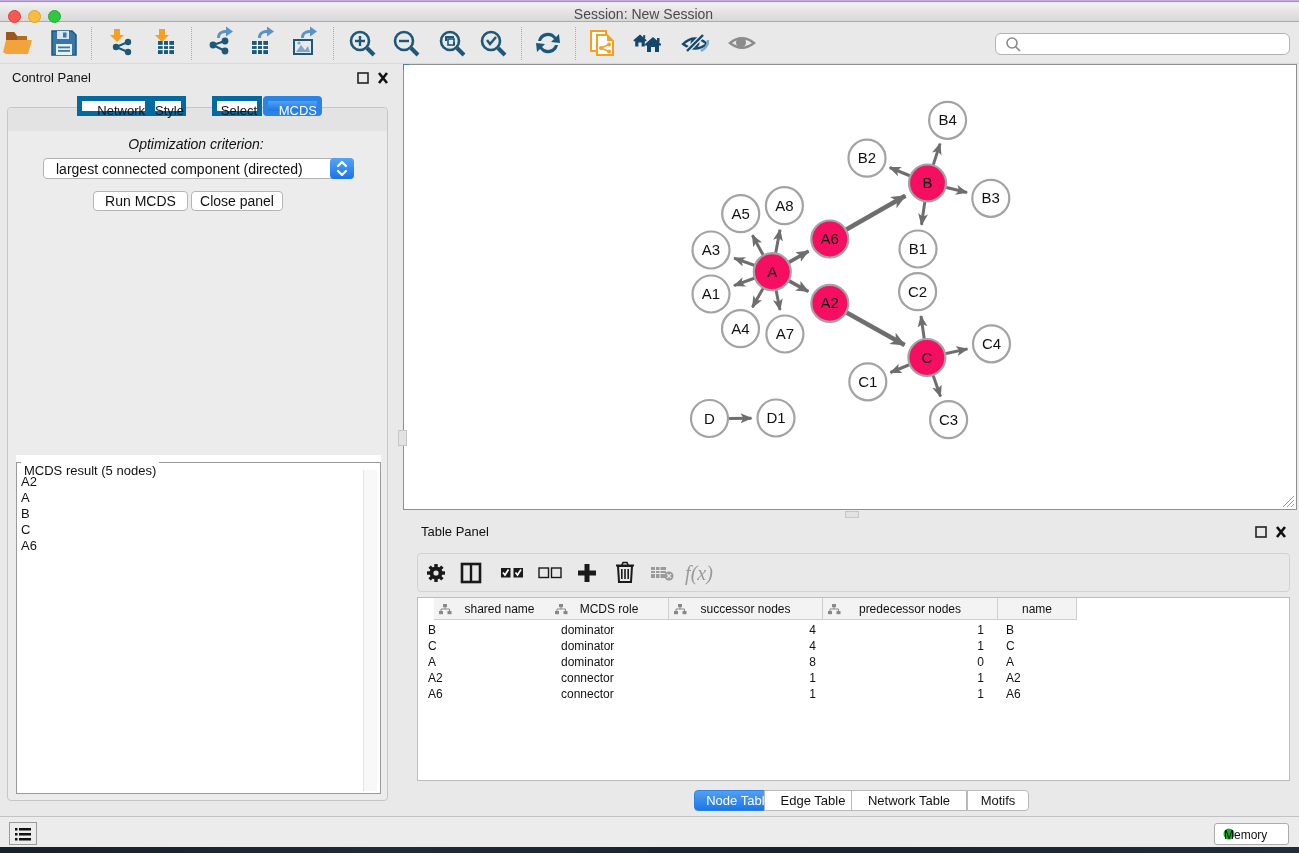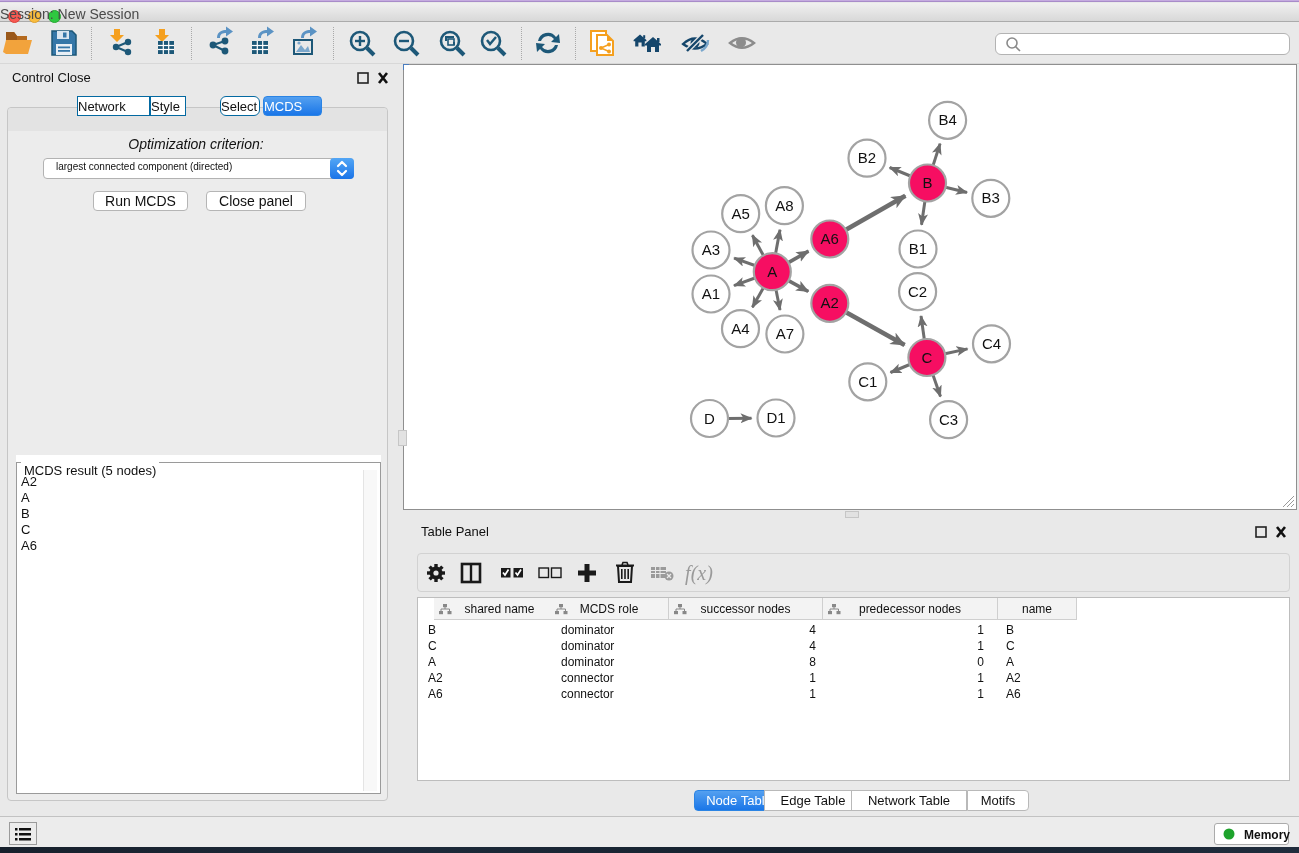--- a/index.html
+++ b/index.html
@@ -2,36 +2,36 @@
 <html><head>
 <meta charset="utf-8">
 <style>
 * { margin:0; padding:0; box-sizing:border-box; }
 html,body { width:1299px; height:853px; overflow:hidden; }
 body { font-family:"Liberation Sans", sans-serif; background:#e9e9e9; position:relative; }
 .abs { position:absolute; }
 
 #topstrip { left:0; top:0; width:1299px; height:2px; background:#c5abe0; border-bottom:1px solid #a88cc9; }
 #titlebar { left:0; top:3px; width:1299px; height:19px; background:linear-gradient(#f0f0f0,#d8d8d8); border-bottom:1px solid #ababab; }
-#titlebar .title { position:absolute; left:0; right:12px; top:3px; text-align:left; font-size:14px; color:#4a4a4a; }
+#titlebar .title { position:absolute; left:0; right:12px; top:3px; text-align:center; font-size:14px; color:#4a4a4a; }
 .light { position:absolute; top:7px; width:13px; height:13px; border-radius:50%; }
 #titlebar .r { left:8px;  background:#f75952; border:1px solid #dd3e36; }
 #titlebar .y { left:28px; background:#f9bd3e; border:1px solid #dfa02c; }
 #titlebar .g { left:48px; background:#2fc840; border:1px solid #24a82f; }
 #toolbar { left:0; top:23px; width:1299px; height:41px; background:#e9e9e9; border-bottom:1px solid #d8d8d8; }
 .tsep { position:absolute; top:4px; height:33px; width:0; border-left:1px dotted #a9a9a9; }
 #searchbox { position:absolute; left:995px; top:10px; width:295px; height:22px; background:#fff; border:1px solid #b3b3b3; border-radius:6px; }
 
 #cp-title { left:12px; top:70px; font-size:13px; color:#111; }
 #cp-box { left:7px; top:107px; width:381px; height:694px; background:#ececec; border:1px solid #c6c6c6; border-radius:4px; }
-.tab { position:absolute; top:96px; height:20px; background:#fff; border:1px solid #0369a1; font-size:13px; color:#111; text-align:left; line-height:19px; }
+.tab { position:absolute; top:96px; height:20px; background:#fff; border:5px solid #0369a1; font-size:13px; color:#111; text-align:right; line-height:19px; }
 .tabsel { background:linear-gradient(#54a0f0,#1a76e8); color:#fff; border-color:#2b84e4; border-radius:4px; }
 #opt-label { left:0px; top:136px; width:392px; text-align:center; font-size:14px; color:#111;font-style:italic; }
 #dropdown { left:43px; top:158px; width:311px; height:21px; background:#fff; border:1px solid #b2b2b2; border-radius:4px; }
-#dropdown .txt { position:absolute; left:12px; top:2px; font-size:10px; color:#111; }
+#dropdown .txt { position:absolute; left:12px; top:2px; font-size:14px; color:#111; }
 #dropdown .spin { position:absolute; right:-1px; top:-1px; width:24px; height:21px; background:linear-gradient(#53a6f5,#1a74e8); border-radius:4px; }
 .btn { position:absolute; top:191px; height:20px; background:#fff; border:1px solid #b5b5b5; border-radius:4px; font-size:14px; color:#111; text-align:center; line-height:18px; }
 #mcds-box { left:16px; top:455px; width:365px; height:339px; background:#fff; }
 #mcds-border { left:16px; top:462px; width:365px; height:332px; border:1px solid #9a9a9a; }
 #mcds-legend { left:21px; top:455px; background:#fff; padding:8px 3px; font-size:13px; color:#111; }
 #mcds-list { left:21px; top:474px; font-size:13px; color:#111; line-height:16px; }
 #mcds-scroll { left:363px; top:470px; width:14px; height:321px; background:#f8f8f8; border-left:1px solid #e4e4e4; }
 
 #nw { left:403px; top:64px; width:894px; height:446px; background:#fff; border:1px solid #8f8f8f; }
 #nw-titlebar { position:absolute; left:0; top:0; width:892px; height:21px; background:linear-gradient(#f2f2f2,#d6d6d6); border-bottom:1px solid #a6a6a6; }
@@ -195,45 +195,45 @@
   <div class="tsep" style="left:521px"></div>
   <div class="tsep" style="left:575px"></div>
   <div id="searchbox">
       <svg width="20" height="20" style="position:absolute;left:8px;top:1px">
         <circle cx="8" cy="8" r="5" fill="none" stroke="#8a8a8a" stroke-width="1.6"></circle>
         <line x1="11.5" y1="11.5" x2="16" y2="16" stroke="#8a8a8a" stroke-width="1.6"></line>
       </svg>
     </div>
 </div>
 
-<div class="abs" id="cp-title">Control Close</div>
+<div class="abs" id="cp-title">Control Panel</div>
 <div class="abs" style="left:0;top:0">
     <svg width="40" height="16" style="position:absolute;left:355px;top:71px">
       <rect x="3" y="2" width="10" height="10" fill="none" stroke="#222" stroke-width="1.6"></rect>
       <path d="M24,2 L32,12 M32,2 L24,12" stroke="#111" stroke-width="2.6"></path>
     </svg>
   </div>
 <div class="abs" id="cp-box"></div>
 <div class="abs" style="left:8px;top:108px;width:379px;height:23px;background:#e3e3e3;border-radius:4px 4px 0 0"></div>
 <div class="tab" style="left:77px; width:73px;">Network</div>
 <div class="tab" style="left:150px; width:36px;">Style</div>
-<div class="tab" style="left:220px; width:40px;border-radius:6px;">Select</div>
+<div class="tab" style="left:212px; width:50px;">Select</div>
 <div class="tab tabsel" style="left:263px; width:59px;">MCDS</div>
 <div class="abs" id="opt-label">Optimization criterion:</div>
 <div class="abs" id="dropdown">
   <div class="txt">largest connected component (directed)</div>
   <div class="spin">
       <svg width="24" height="21" style="position:absolute;left:0;top:0">
         <path d="M8,8 L12,4 L16,8" fill="none" stroke="#fff" stroke-width="2.2" stroke-linecap="round" stroke-linejoin="round"></path>
         <path d="M8,13 L12,17 L16,13" fill="none" stroke="#fff" stroke-width="2.2" stroke-linecap="round" stroke-linejoin="round"></path>
       </svg>
     </div>
 </div>
 <div class="btn" style="left:93px; width:95px;">Run MCDS</div>
-<div class="btn" style="left:206px; width:100px;">Close panel</div>
+<div class="btn" style="left:191px; width:92px;">Close panel</div>
 <div class="abs" id="mcds-box"></div>
 <div class="abs" id="mcds-border"></div>
 <div class="abs" id="mcds-legend">MCDS result (5 nodes)</div>
 <div class="abs" id="mcds-scroll"></div>
 <div class="abs" id="mcds-list">A2<br>A<br>B<br>C<br>A6</div>
 
 <div class="abs" id="nw">
   <svg width="10" height="10" style="position:absolute;left:-1px;top:-1px">
       <path d="M0,6 L0,0 L6,0" fill="none" stroke="#4a7dbf" stroke-width="2"></path>
     </svg>
@@ -473,16 +473,16 @@
           <rect x="8" y="9" width="12" height="2.5"></rect>
 <rect x="4" y="14" width="2.5" height="2.5"></rect>
           <rect x="8" y="14" width="12" height="2.5"></rect>
         </g>
       </svg>
     </div>
   <div id="membtn">
       <svg width="14" height="14" style="position:absolute;left:8px;top:4px">
         <circle cx="6" cy="6" r="5.5" fill="#1ea32c"></circle>
       </svg>
-      <span style="position:absolute;left:29px;top:4px;font-weight:bold;">Memory</span>
+      <span style="position:absolute;left:9px;top:4px;">Memory</span>
     </div>
 </div>
 <div class="abs" id="darkstrip"></div>
 
 </body></html>

